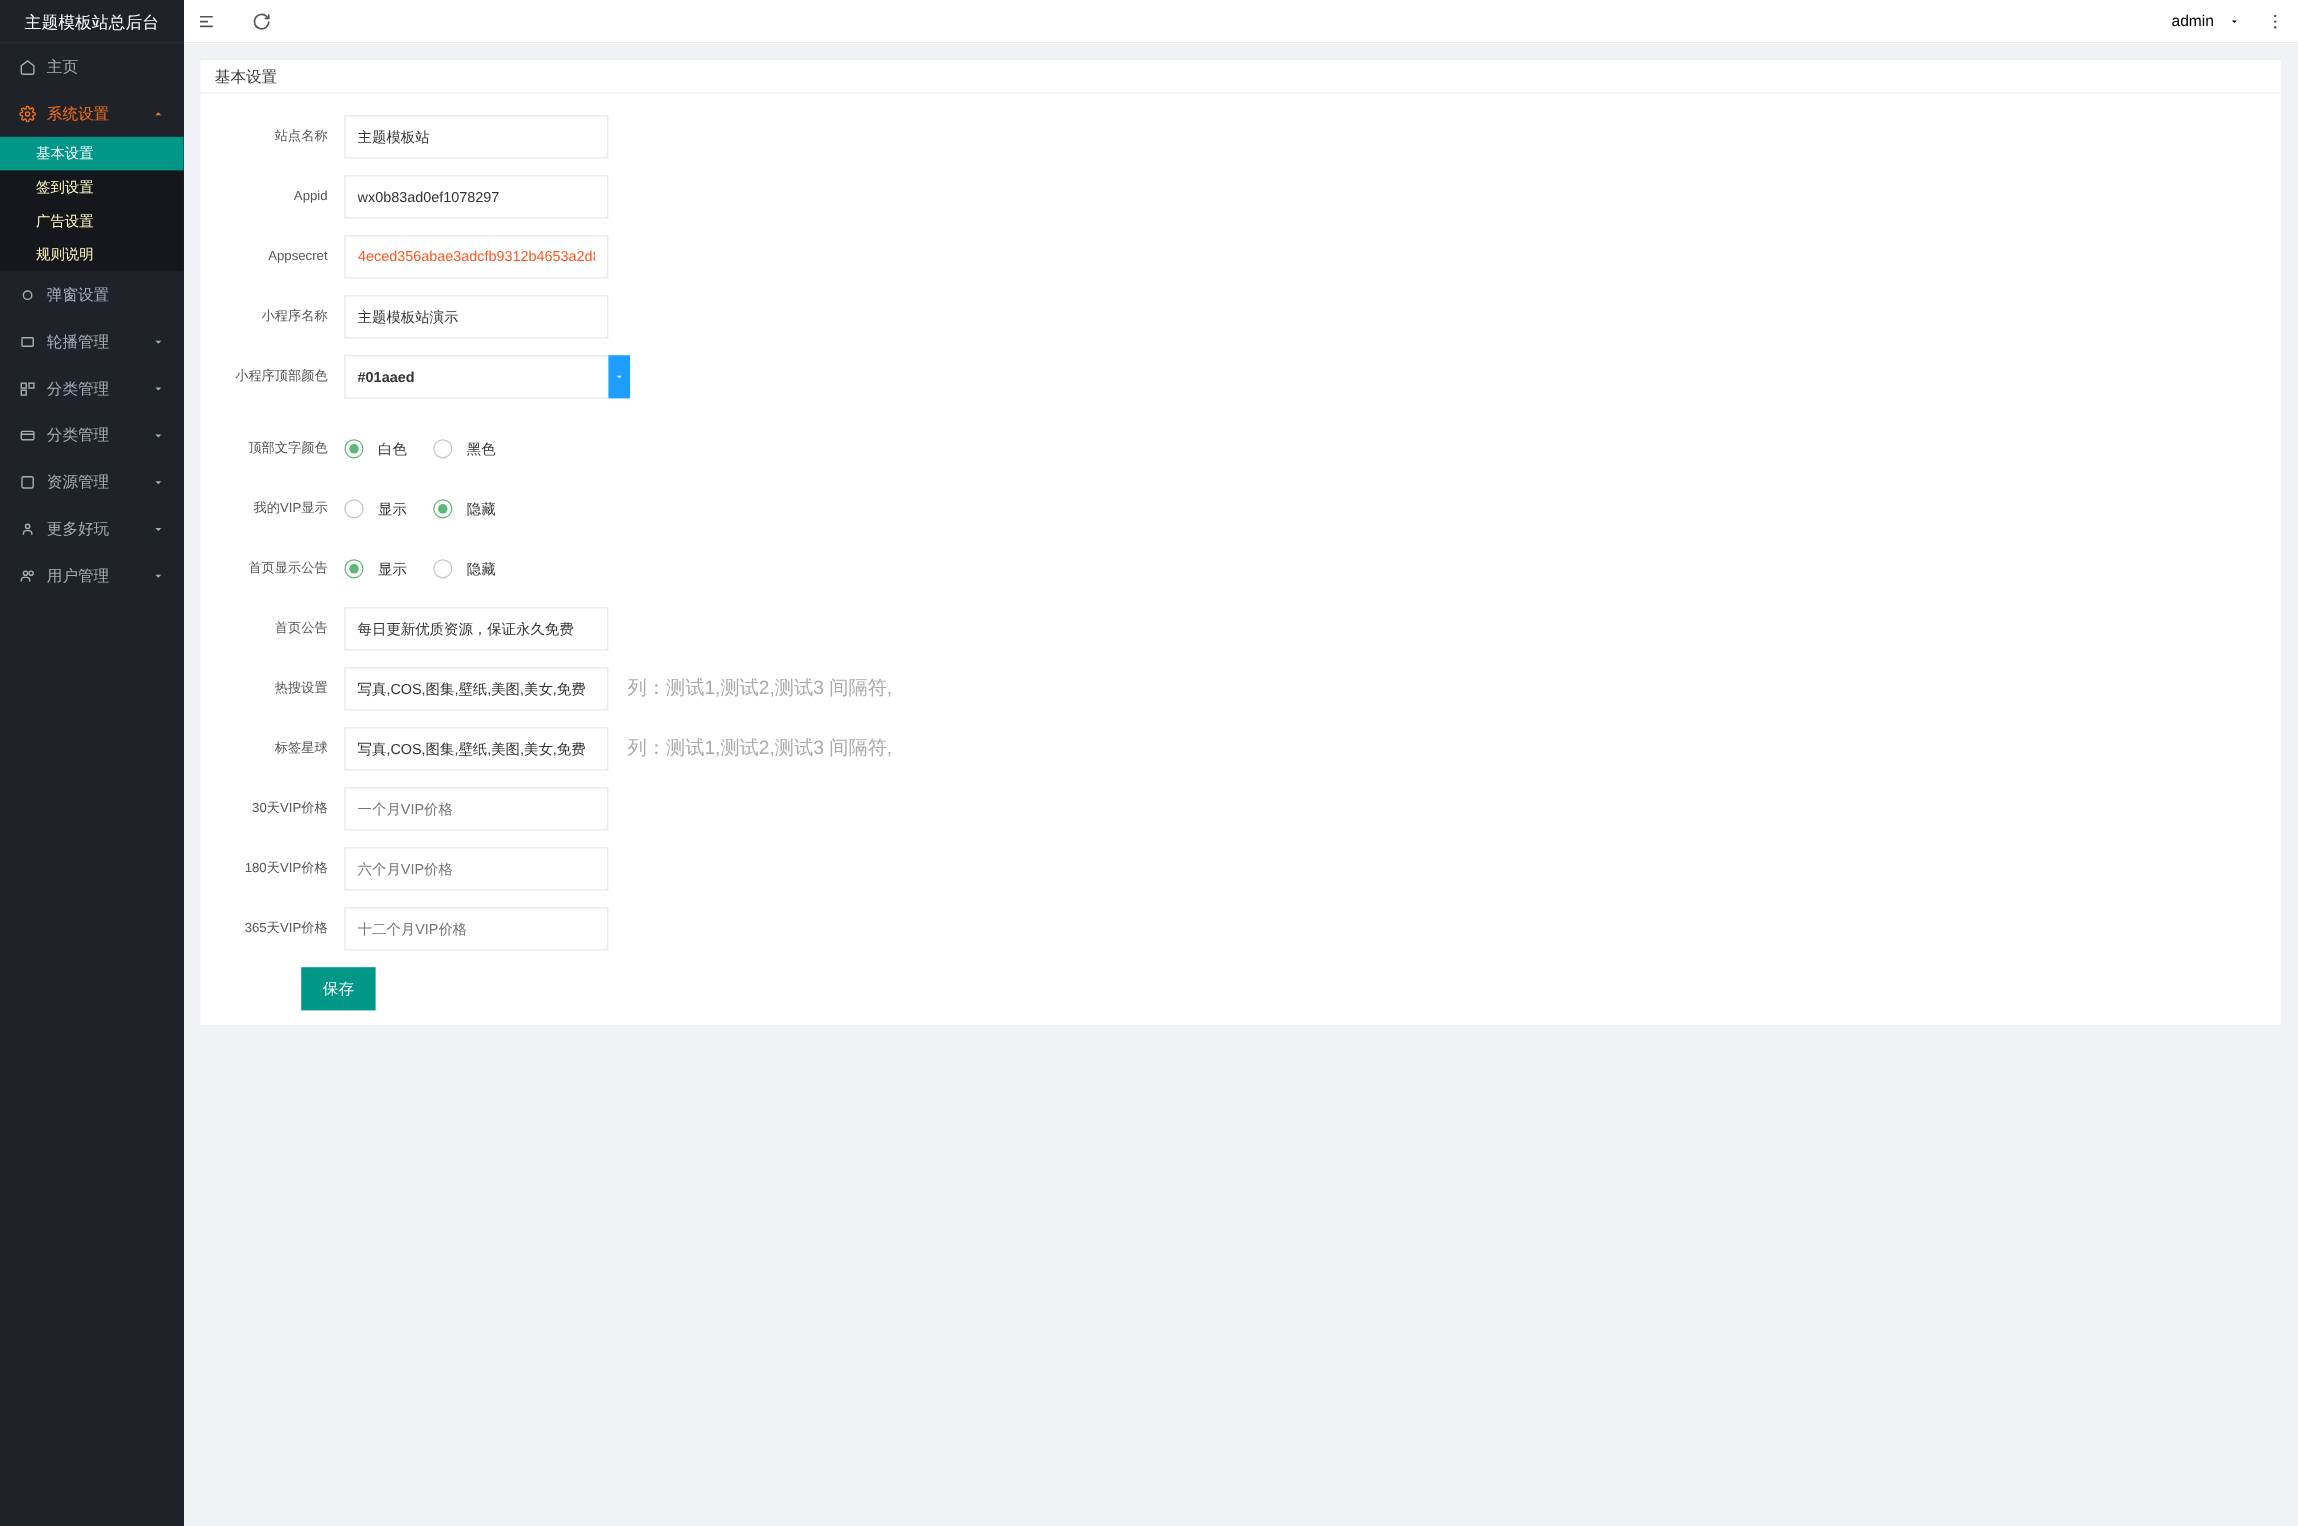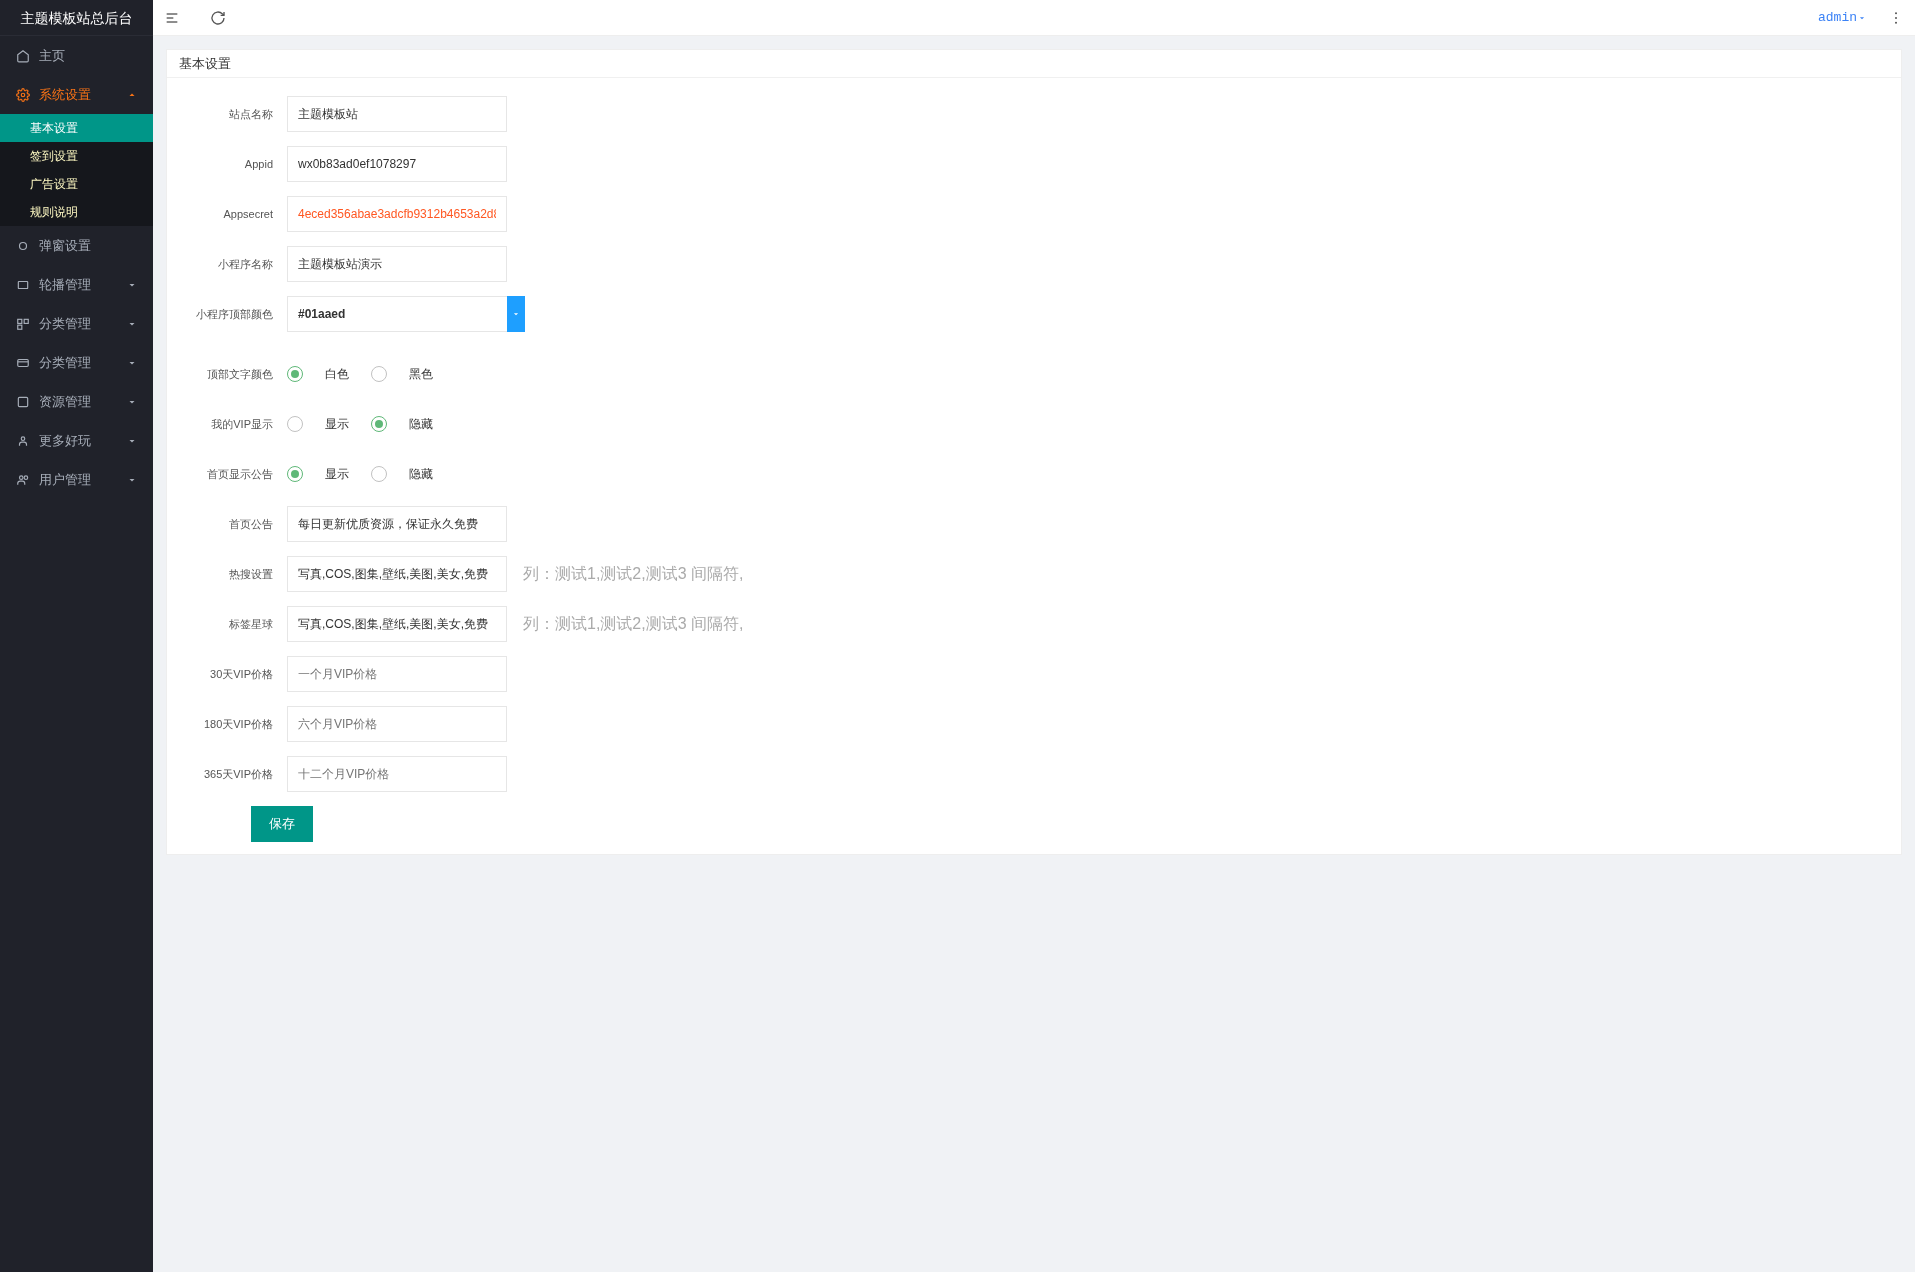--- a/index.html
+++ b/index.html
@@ -17,42 +17,42 @@
 .menu-item.expanded { color: #f97316; }
 .submenu { list-style: none; background: #15171c; }
 .submenu-item { height: 28px; line-height: 28px; padding-left: 30px; font-size: 12px; color: #fef9c3; cursor: pointer; }
 .submenu-item.active { background: #009688; color: #fff; }
 
 
 .topbar { position: fixed; left: 153px; right: 0; top: 0; height: 36px; background: #fff; border-bottom: 1px solid #eee; display: flex; align-items: center; padding: 0 10px; }
 .topbar-left { display: flex; align-items: center; gap: 28px; }
 .topbar-icon { width: 18px; height: 18px; cursor: pointer; color: #555; display: inline-flex; align-items: center; justify-content: center; }
 .topbar-right { margin-left: auto; display: flex; align-items: center; gap: 20px; }
-.user-btn { display: flex; align-items: center; gap: 0; cursor: pointer; font-size: 13px; color: #3b82f6; font-family: Liberation Mono, monospace; }
+.user-btn { display: flex; align-items: center; gap: 12px; cursor: pointer; font-size: 13px; color: #000000; }
 
 
 .main { margin-left: 153px; padding-top: 36px; min-height: 100vh; }
 .content { padding: 13px; }
 .panel { background: #fff; border: 1px solid #eee; }
 .panel-header { height: 28px; line-height: 28px; padding: 0 12px; font-size: 13px; color: #333; border-bottom: 1px solid #f0f0f0; }
 .panel-body { padding: 18px 12px 12px 12px; }
 
 
 .form-row { display: flex; align-items: flex-start; margin-bottom: 14px; }
 .form-label { width: 108px; flex-shrink: 0; text-align: right; padding-right: 14px; line-height: 36px; font-size: 11px; color: #555; }
 .form-label.tall { line-height: normal; padding-top: 6px; }
 .form-control { flex: 1; display: flex; align-items: center; gap: 8px; }
 .input-text { width: 220px; height: 36px; border: 1px solid #e6e6e6; padding: 0 10px; font-size: 12px; color: #333; outline: none; }
 .input-text.danger { color: #ff5722; }
 .color-combo { display: flex; }
 .color-combo .input-text { border-right: 0; font-weight: bold; }
 .color-btn { width: 18px; height: 36px; background: #1e9fff; border: none; display: inline-flex; align-items: center; justify-content: center; cursor: pointer; }
 .color-btn svg { fill: #fff; width: 10px; height: 10px; }
 .radio-group { display: flex; gap: 22px; align-items: center; height: 36px; }
-.radio-item { display: inline-flex; align-items: center; gap: 22px; font-size: 12px; cursor: pointer; }
+.radio-item { display: inline-flex; align-items: center; gap: 12px; font-size: 12px; cursor: pointer; }
 .radio-circle { width: 16px; height: 16px; border: 1px solid #c2c2c2; border-radius: 50%; display: inline-flex; align-items: center; justify-content: center; }
 .radio-circle.checked { border-color: #5fb878; }
 .radio-circle.checked::after { content: ""; width: 8px; height: 8px; border-radius: 50%; background: #5fb878; }
 .hint { margin-left: 8px; color: #aaa; font-size: 16px; line-height: 36px; }
 .upload-box { width: 140px; height: 140px; border: 1px solid #e6e6e6; display: flex; align-items: flex-start; justify-content: flex-start; padding: 4px; }
 .upload-box .broken { width: 14px; height: 14px; }
 .change-link { font-size: 12px; color: #333; margin-left: 0; align-self: center; cursor: pointer; }
 .btn-primary { background: #009688; color: #fff; border: none; height: 36px; padding: 0 18px; font-size: 13px; cursor: pointer; }
 .form-actions { margin-left: 72px; margin-top: 10px; }
 

